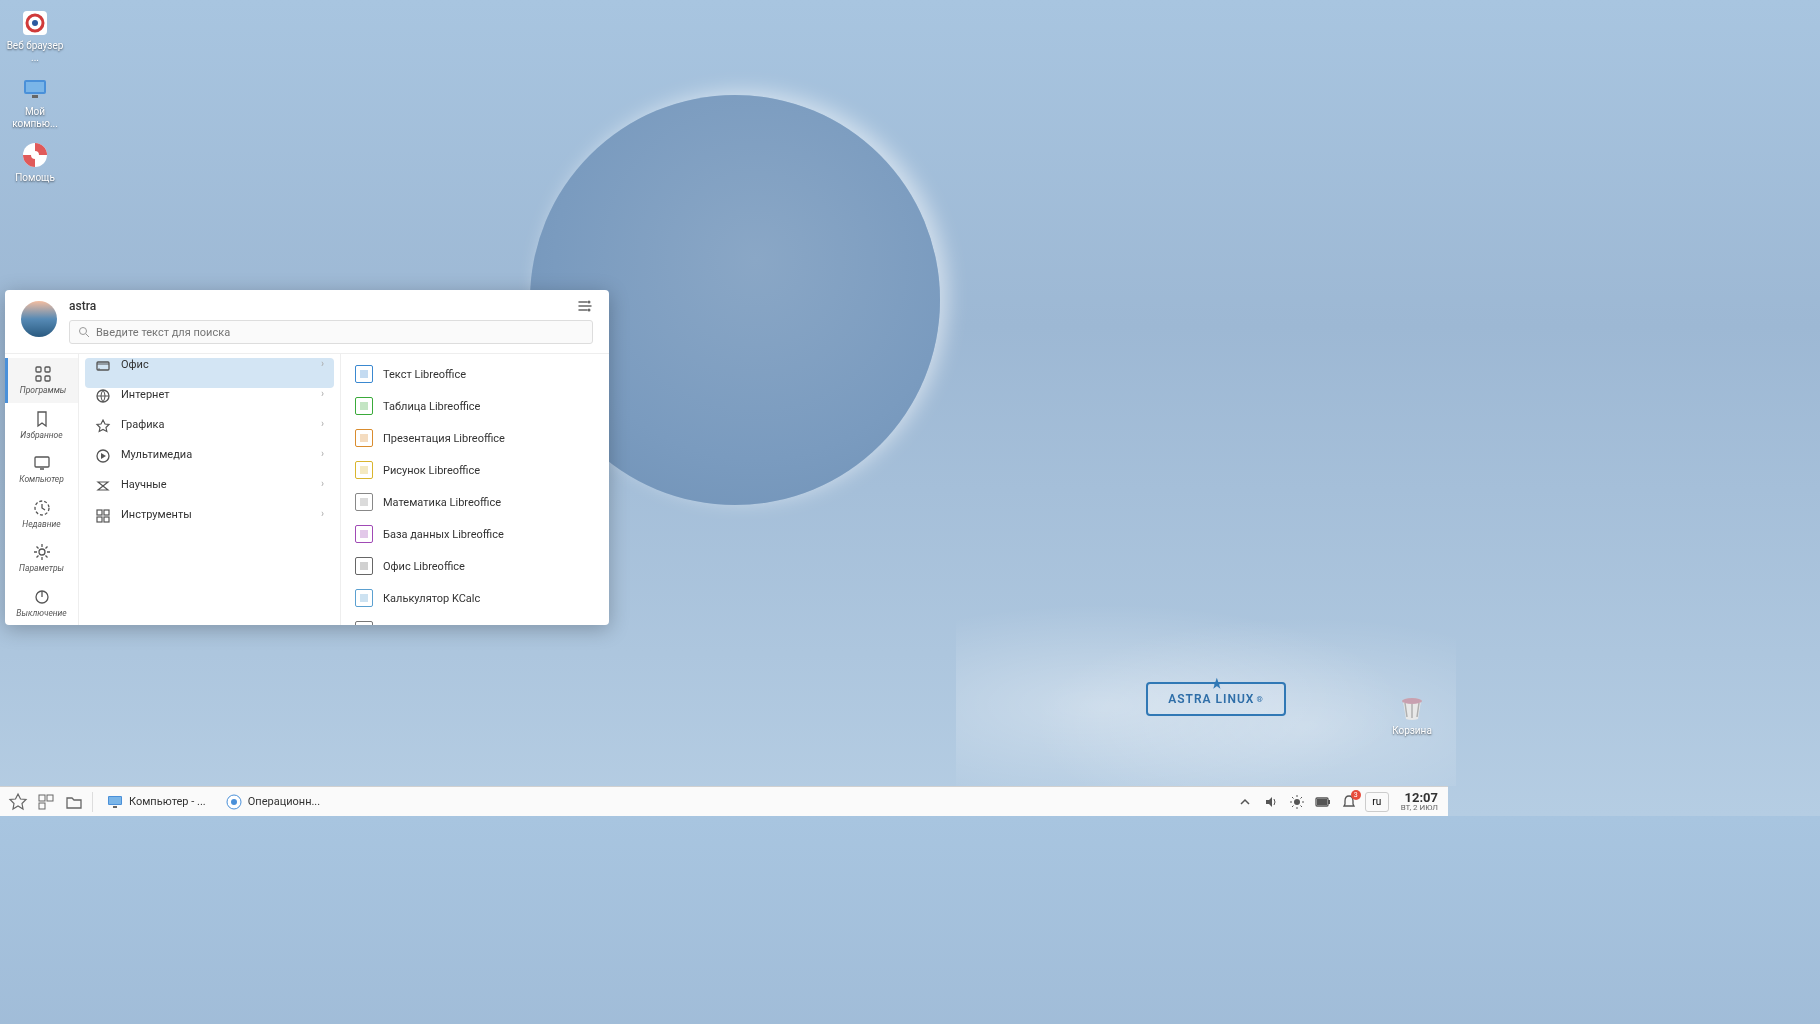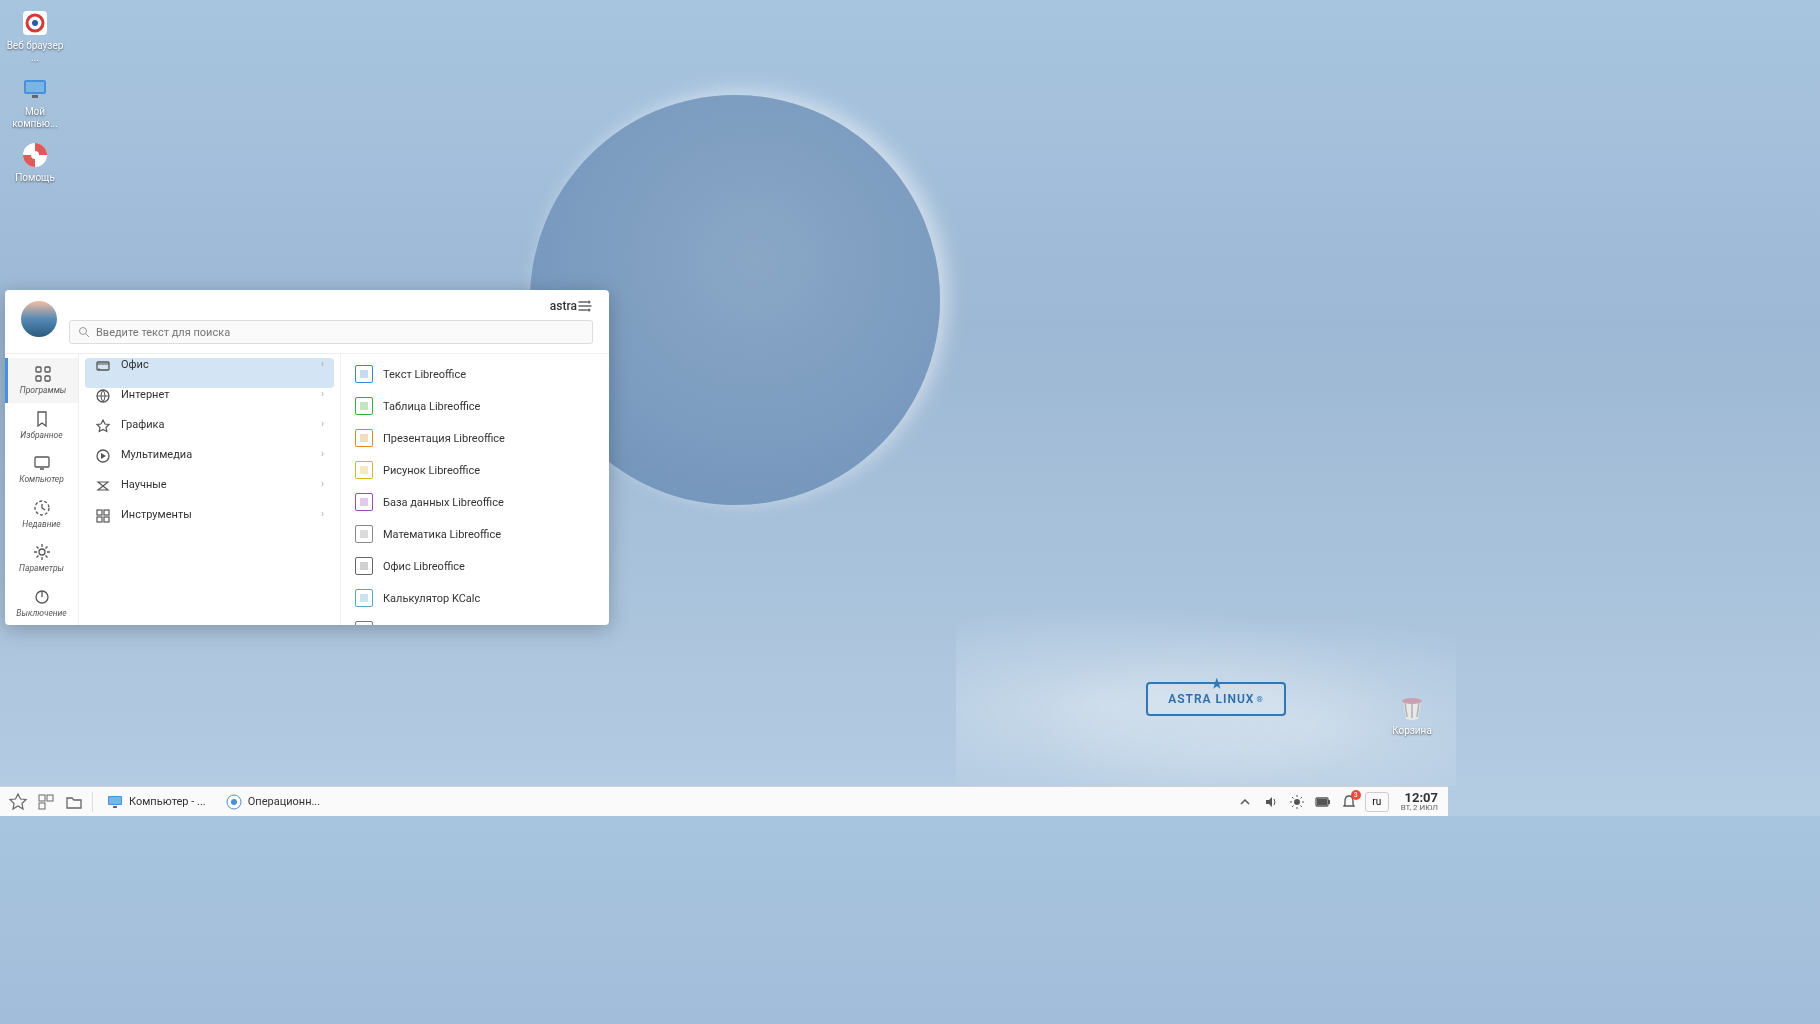--- a/index.html
+++ b/index.html
@@ -18,21 +18,21 @@
 
 
 .brand { position: absolute; right: 170px; bottom: 100px; width: 140px; height: 34px; border: 2px solid #3078b5; border-radius: 4px; display: flex; align-items: center; justify-content: center; color: #2e6ea8; font-size: 12px; font-weight: 600; letter-spacing: 1px; background: rgba(255,255,255,0.15); }
 .brand-star { position: absolute; top: -8px; left: 63px; color: #3078b5; font-size: 13px; }
 
 
 .start-menu { position: absolute; left: 5px; top: 290px; width: 604px; height: 335px; background: #fff; border-radius: 4px; box-shadow: 0 4px 20px rgba(0,0,0,0.25); display: flex; flex-direction: column; overflow: hidden; }
 .sm-header { height: 64px; padding: 8px 16px 8px 16px; display: flex; align-items: flex-start; gap: 12px; border-bottom: 1px solid #eee; }
 .sm-avatar { width: 36px; height: 36px; border-radius: 50%; background: linear-gradient(180deg,#f3bda0 0%,#568ab5 50%,#2a5a80 100%); margin-top: 3px; flex-shrink: 0; }
 .sm-header-right { flex: 1; display: flex; flex-direction: column; gap: 6px; }
-.sm-username-row { display: flex; align-items: center; justify-content: flex-end; }
+.sm-username-row { display: flex; align-items: center; justify-content: space-between; }
 .sm-username { font-size: 12px; color: #333; font-weight: 500; }
 .sm-settings-icon { width: 16px; height: 16px; color: #666; cursor: pointer; }
 .sm-search { height: 24px; border: 1px solid #ddd; border-radius: 3px; display: flex; align-items: center; padding: 0 8px; background: #fafafa; }
 .sm-search input { border: none; background: transparent; outline: none; font-size: 11px; flex: 1; color: #888; }
 .sm-search .mag { width: 12px; height: 12px; margin-right: 6px; color: #999; }
 
 .sm-body { flex: 1; display: flex; overflow: hidden; }
 .sm-left { width: 74px; border-right: 1px solid #eee; display: flex; flex-direction: column; padding-top: 4px; font-style: italic; }
 .sm-left-item { height: 46px; display: flex; flex-direction: column; align-items: center; justify-content: center; gap: 2px; cursor: pointer; color: #555; }
 .sm-left-item.active { background: #f5f5f5; border-left: 3px solid #4a90d9; }
@@ -296,34 +296,34 @@
         </div>
         <div class="sm-app">
           <span class="ic" style="border-color:#d9b52e;color:#d9b52e">
             <svg width="10" height="10" viewBox="0 0 10 10">
               <rect x="1" y="1" width="8" height="8" fill="currentColor" opacity="0.3"></rect>
             </svg>
           </span>
           <span>Рисунок Libreoffice</span>
         </div>
         <div class="sm-app">
+          <span class="ic" style="border-color:#888;color:#888">
+            <svg width="10" height="10" viewBox="0 0 10 10">
+              <rect x="1" y="1" width="8" height="8" fill="currentColor" opacity="0.3"></rect>
+            </svg>
+          </span>
+          <span>Математика Libreoffice</span>
+        </div>
+        <div class="sm-app">
           <span class="ic" style="border-color:#a04ab5;color:#a04ab5">
             <svg width="10" height="10" viewBox="0 0 10 10">
               <rect x="1" y="1" width="8" height="8" fill="currentColor" opacity="0.3"></rect>
             </svg>
           </span>
           <span>База данных Libreoffice</span>
-        </div>
-        <div class="sm-app">
-          <span class="ic" style="border-color:#888;color:#888">
-            <svg width="10" height="10" viewBox="0 0 10 10">
-              <rect x="1" y="1" width="8" height="8" fill="currentColor" opacity="0.3"></rect>
-            </svg>
-          </span>
-          <span>Математика Libreoffice</span>
         </div>
         <div class="sm-app">
           <span class="ic" style="border-color:#666;color:#666">
             <svg width="10" height="10" viewBox="0 0 10 10">
               <rect x="1" y="1" width="8" height="8" fill="currentColor" opacity="0.3"></rect>
             </svg>
           </span>
           <span>Офис Libreoffice</span>
         </div>
         <div class="sm-app">

